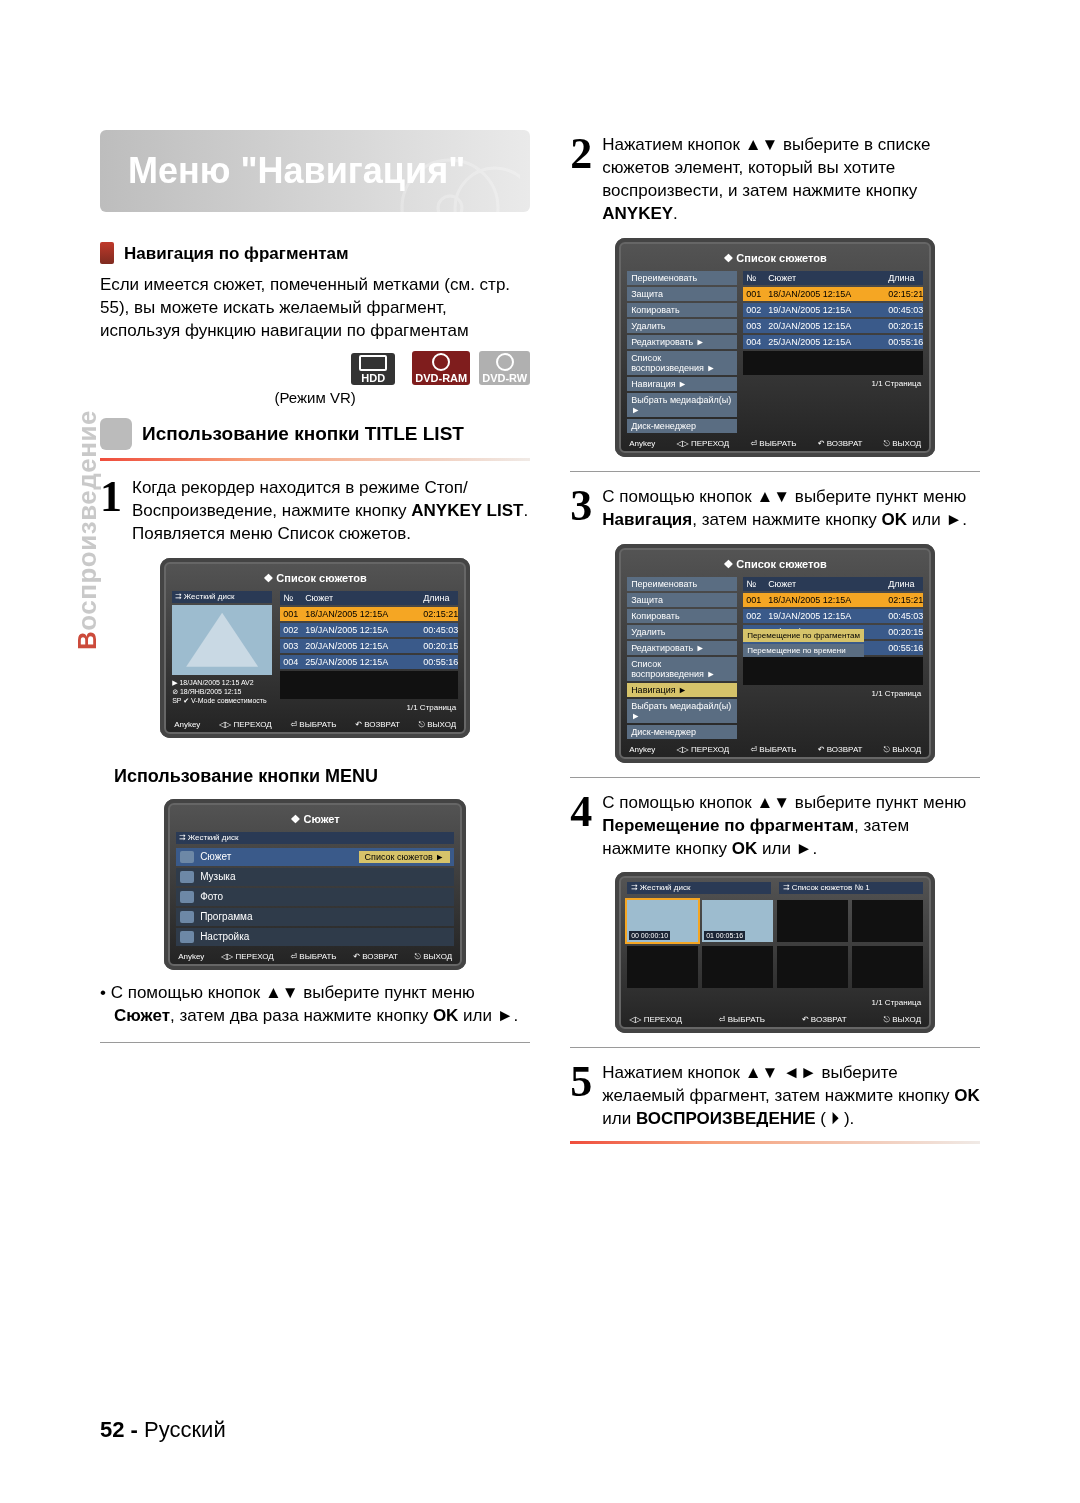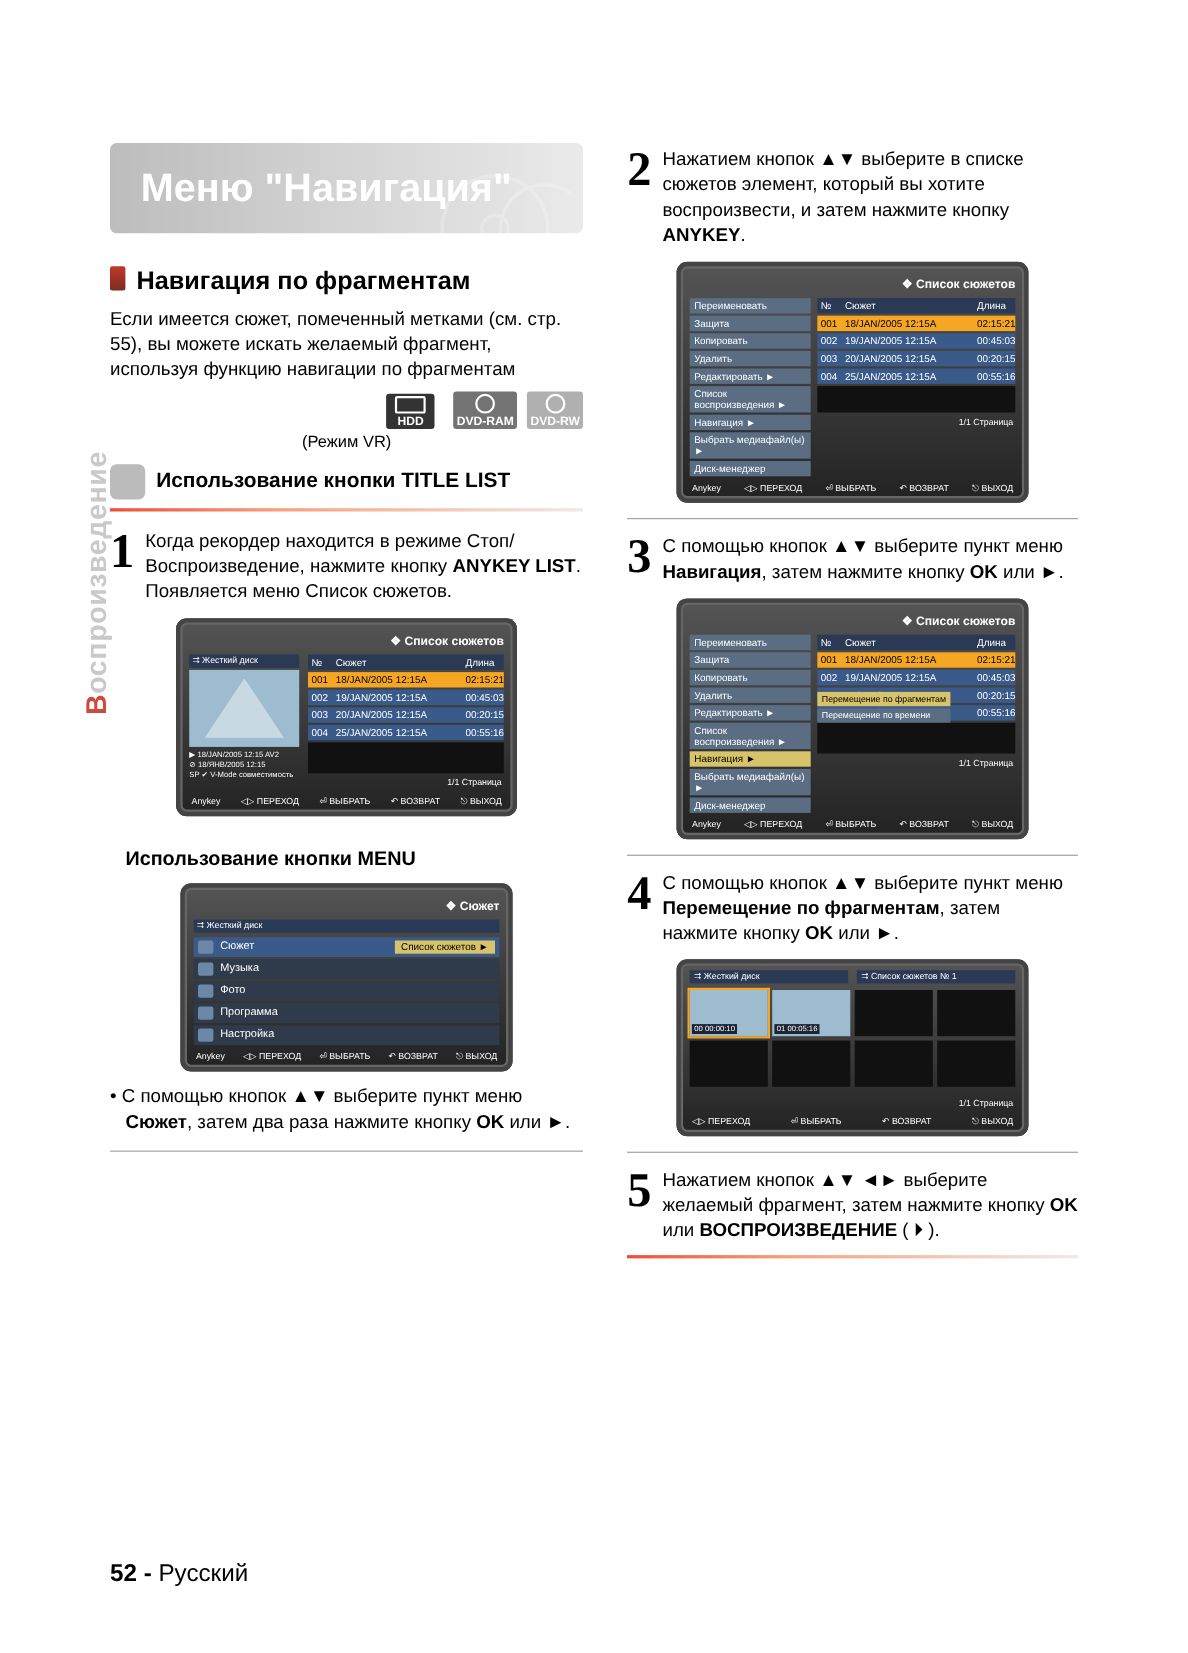--- a/index.html
+++ b/index.html
@@ -18,41 +18,41 @@
     padding: 20px 28px;
     border-radius: 6px;
     margin-bottom: 30px;
     position: relative;
   }
   .hero-art {
     position:absolute; right:10px; bottom:-6px; opacity:.25;
   }
 
   .sec-title {
-    font-size: 23px;
+    font-size: 17px;
     font-weight: bold;
     margin: 28px 0 10px 0;
-    display:flex; align-items:flex-start; gap:10px;
+    display:flex; align-items:flex-end; gap:10px;
   }
   .sec-title::before {
     content:''; display:inline-block;
     width:14px; height:22px; background:#e03a3e; border-radius:2px;
     background: linear-gradient(#c0392b,#7e2b20);
   }
   .intro { font-size: 17px; line-height: 1.35; margin-bottom: 8px; }
 
   .badges { text-align:right; margin:4px 0 2px 0; }
   .badge {
     display:inline-block; font-size:11px; font-weight:bold; color:#fff;
     padding:2px 3px 1px 3px; margin-left:4px; border-radius:3px;
     background:#666; text-align:center; min-width:44px;
   }
   .badge-hdd { background:#333; }
   .badge-hdd::before { content:''; display:block; width:24px; height:12px; margin:0 auto 1px; border:2px solid #fff; border-radius:2px; }
-  .badge-dvdram { background:#737373;margin-left:12px; }
+  .badge-dvdram { background:#7f1d1d;margin-left:12px; }
   .badge-dvdram::before, .badge-dvdrw::before { content:''; display:block; width:14px; height:14px; margin:0 auto 1px; border:2px solid #fff; border-radius:50%; }
   .badge-dvdrw { background:#b0b0b0; }
   .mode-note { font-size:15px; text-align:center; margin-bottom:8px; }
 
   .sub-title {
     font-size:19px; font-weight:bold; margin:12px 0 8px 0;
     display:flex; align-items:center; gap:10px;
   }
   .sub-title.with-icon::before {
     content:''; width:32px; height:32px; background:#bbb; border-radius:6px;
@@ -72,21 +72,21 @@
   .bullet::before { content:'• '; }
 
   .menu-sub { font-size:18px; font-weight:bold; margin:28px 0 6px 14px; }
 
   .screen {
     width: 310px; margin: 12px auto 12px auto;
     background: linear-gradient(#555,#222); border-radius:10px;
     padding:10px 12px 8px 12px; color:#fff; font-size:10px;
     box-shadow: inset 0 0 0 4px #444, inset 0 0 0 6px #666;
   }
-  .screen-title { text-align:right; font-size:11px; font-weight:bold; padding:4px 0 6px 0; color:#fff; }
+  .screen-title { text-align:center; font-size:11px; font-weight:bold; padding:4px 0 6px 0; color:#fff; }
   .screen .row {
     display:grid; grid-template-columns: 22px 1fr 38px;
     font-size:9px; background:#3a5a8a; margin-bottom:2px; height:14px; line-height:14px;
   }
   .screen .row.head { background:#2a3a55; }
   .screen .row.sel { background:#f5a623; color:#000; }
   .screen .row span { padding:0 3px; white-space:nowrap; overflow:hidden; }
   .screen-bottom { font-size:8px; display:flex; justify-content:space-between; gap:6px; padding:4px 2px 0 2px; }
   .screen-bottom span { white-space:nowrap; }
   .page-ind { text-align:right; font-size:8px; padding:4px 2px; }

